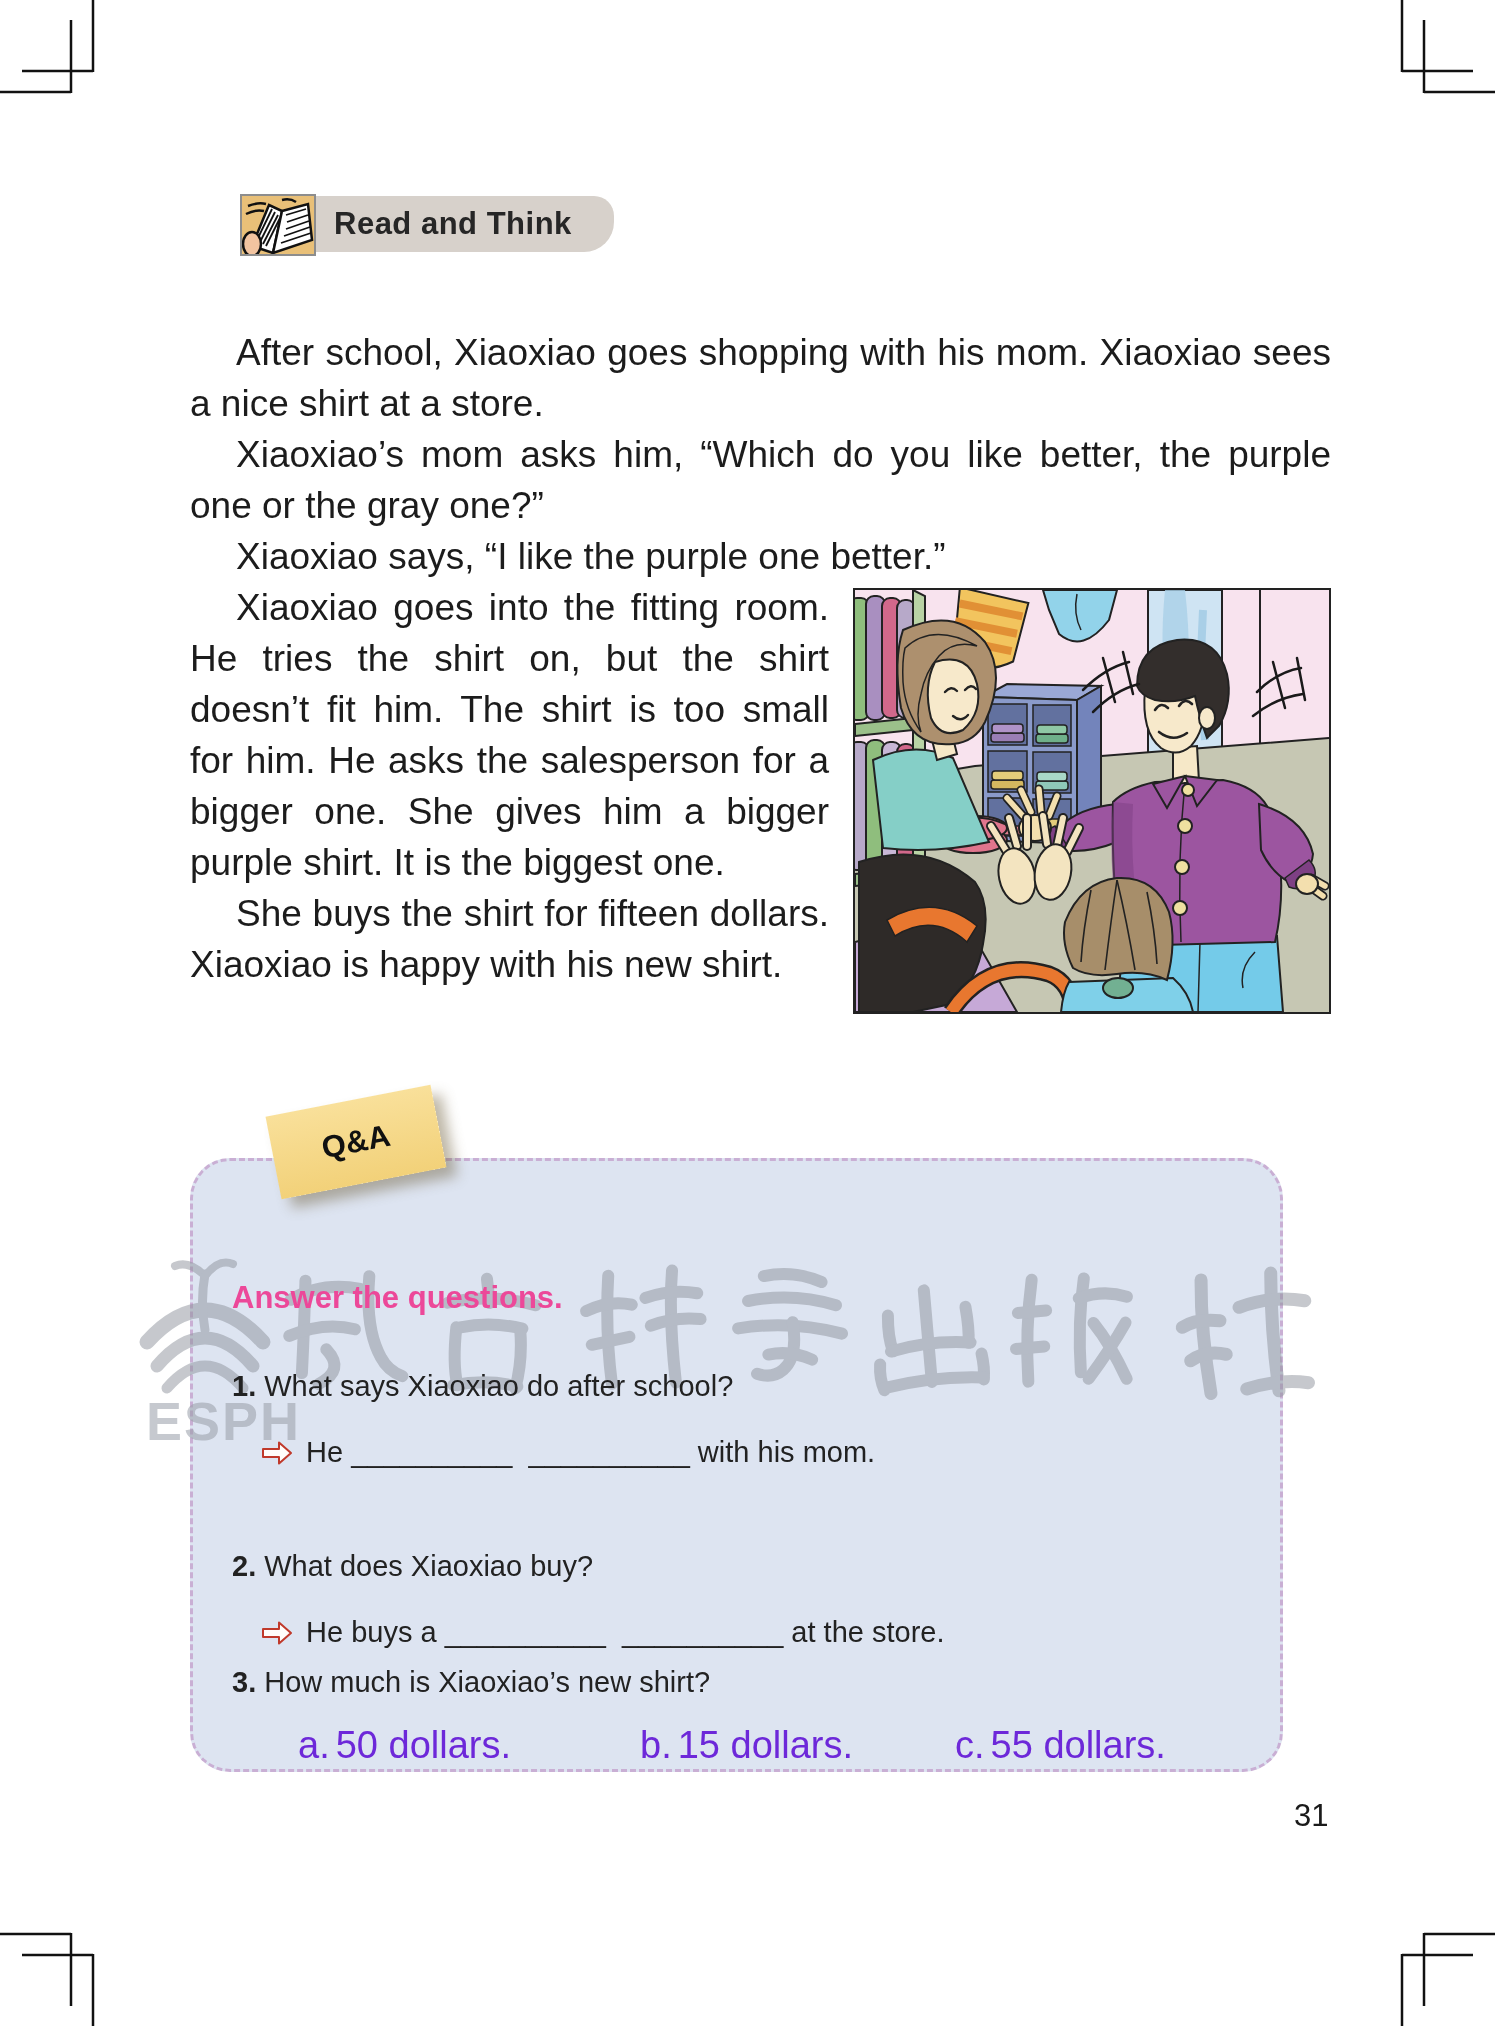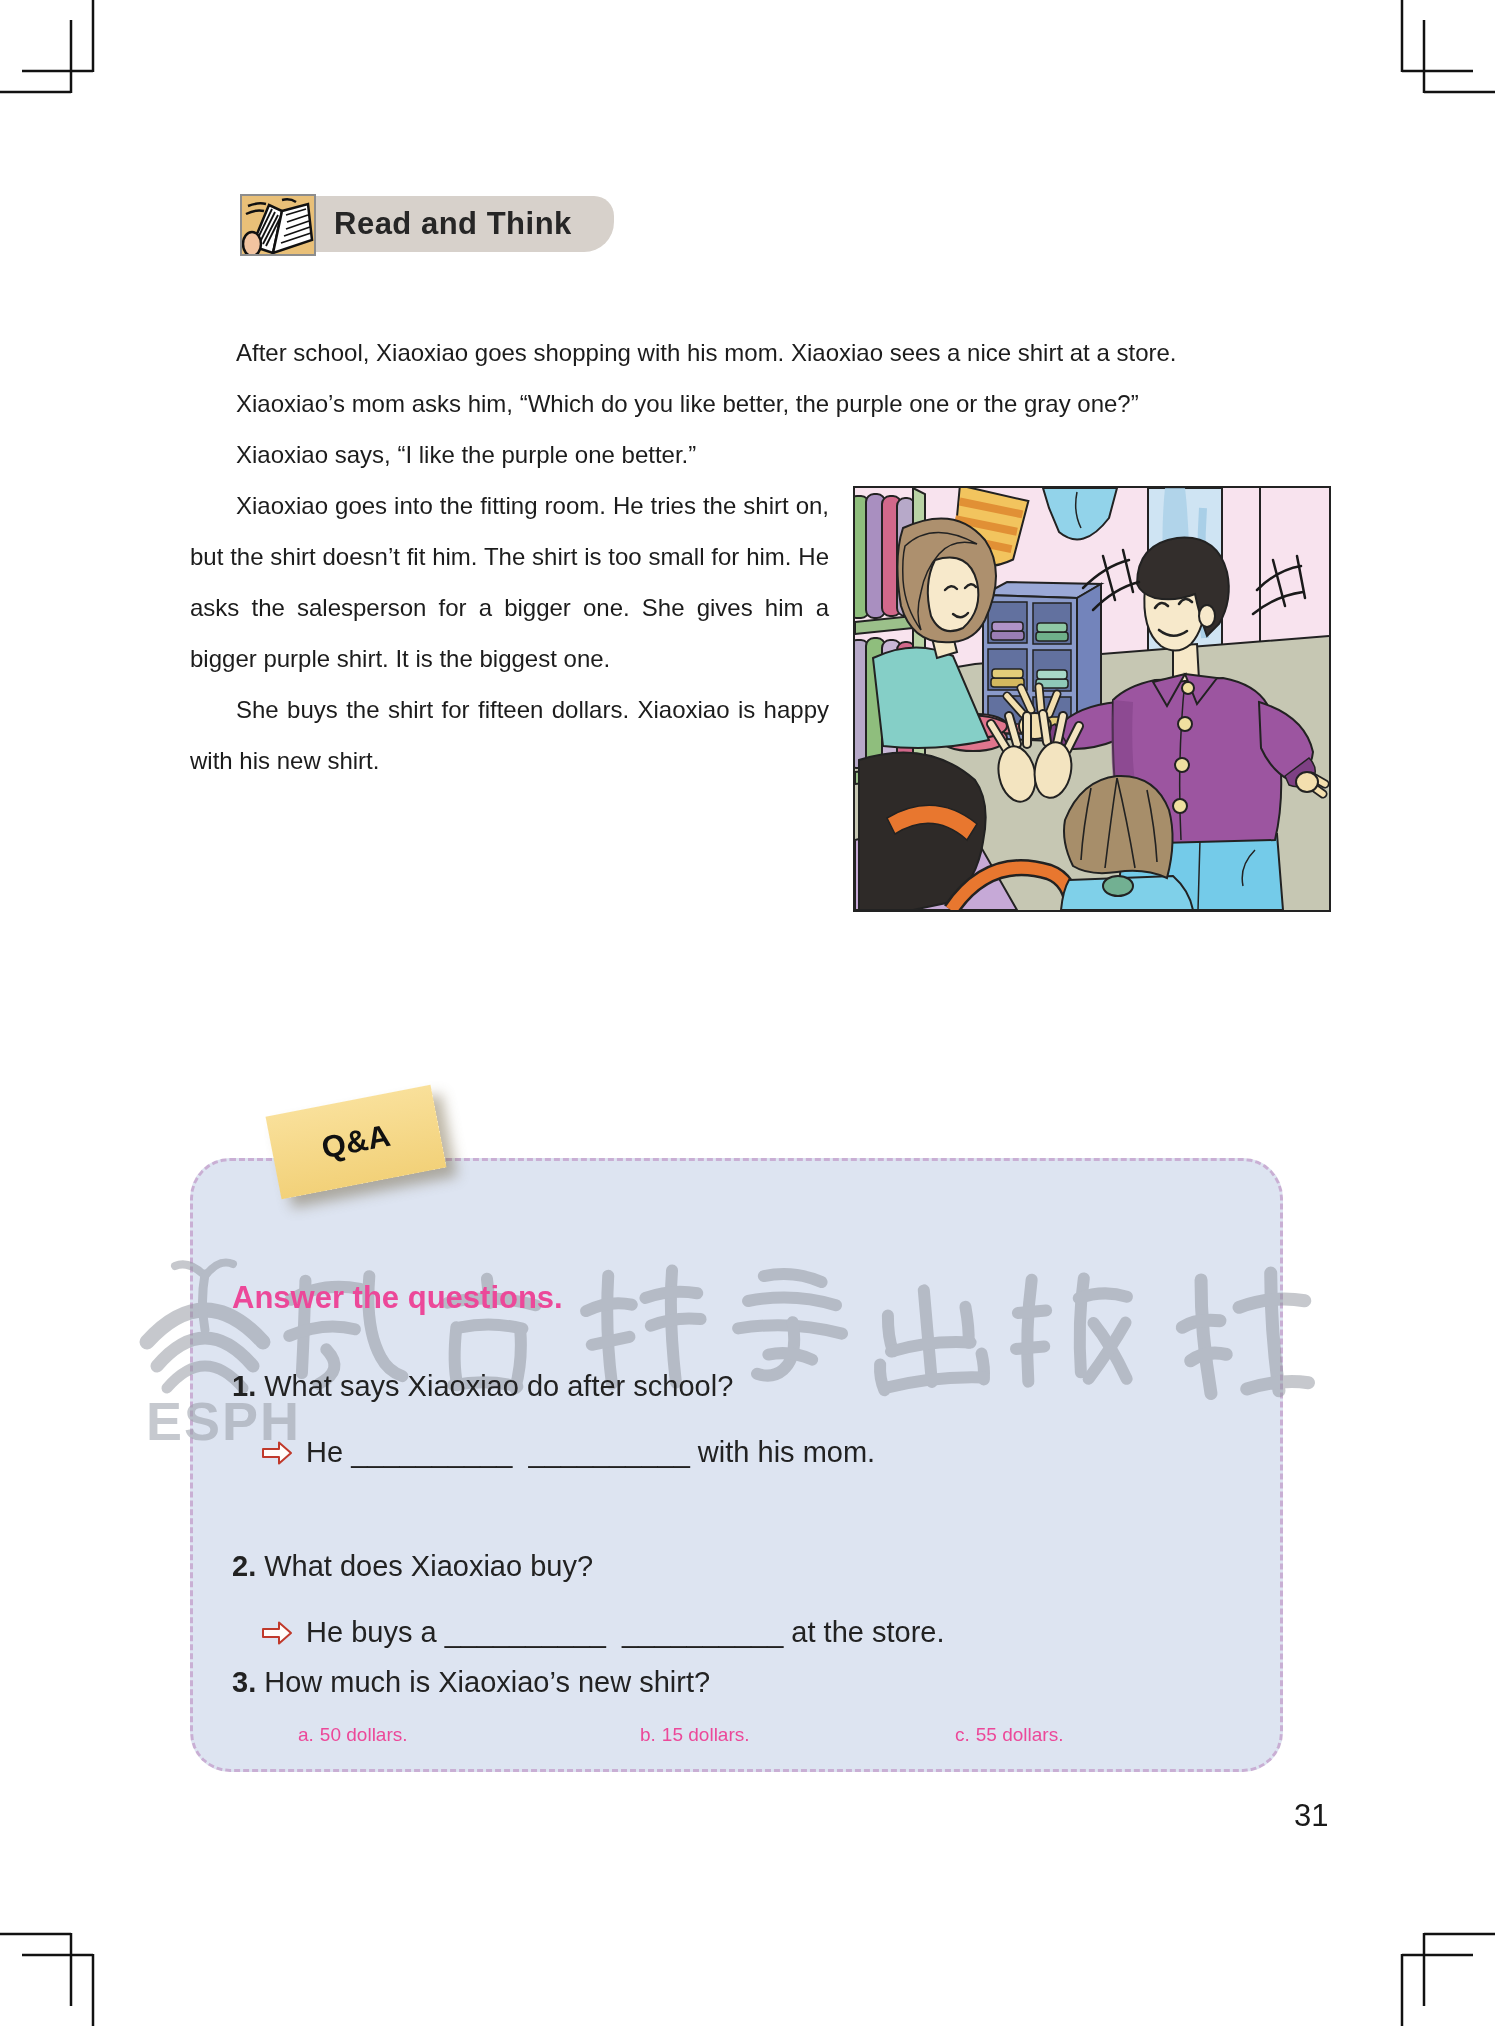--- a/index.html
+++ b/index.html
@@ -15,21 +15,21 @@
 
   
   .banner{left:252px;top:196px;width:362px;height:56px;background:#d7d1cb;
           border-radius:6px 20px 30px 6px;}
   .banner-title{left:334px;top:196px;height:56px;line-height:56px;
           font-size:31px;font-weight:bold;color:#262626;letter-spacing:.5px;}
   .hdr-icon{left:240px;top:194px;width:76px;height:62px;background:#e9c078;
           border:2px solid #8d8d8d;box-sizing:border-box;}
 
   
-  .passage{left:190px;top:327px;width:1141px;font-size:24px;line-height:51px;
+  .passage{left:190px;top:327px;width:1141px;font-size:37px;line-height:51px;
            text-align:justify;color:#1c1c1c;}
   .passage p{margin:0;text-indent:46px;}
   .illu{float:right;width:474px;height:422px;border:2px solid #222;
         margin:6px 0 10px 24px;background:#f8e3ee;}
 
   
   .note{left:272px;top:1100px;width:168px;height:84px;
         background:linear-gradient(180deg,#f9e09a,#f2d179);
         transform:rotate(-11deg);box-shadow:9px 11px 13px rgba(110,95,60,.45);
         display:flex;align-items:center;justify-content:center;}
@@ -38,21 +38,21 @@
   
   .panel-bg{left:190px;top:1158px;width:1093px;height:614px;background:#dde4f1;
         border:3px dashed #c9afd4;border-radius:40px;box-sizing:border-box;}
   .panel-content{left:190px;top:1158px;width:1093px;height:614px;}
   .panel-content > div{position:absolute;}
   .aq-heading{left:42px;top:122px;font-size:31px;font-weight:bold;color:#ec4899;}
   .q-line{font-size:29px;color:#222;white-space:nowrap;}
   .q-num{font-weight:bold;margin-right:8px;}
   .a-line{font-size:29px;color:#222;display:flex;align-items:center;white-space:pre;}
   .a-arrow{width:34px;height:26px;margin-right:12px;flex:0 0 auto;}
-  .opt{position:absolute;font-size:19px;color:#ec4899;white-space:nowrap;}
+  .opt{position:absolute;font-size:38px;color:#6d28d9;white-space:nowrap;}
   .opt .q-num{font-weight:normal;margin-right:6px;}
 
   .pageno{left:1294px;top:1798px;font-size:31px;font-weight:normal;color:#1a1a1a;}
 
   .wm{left:0;top:0;pointer-events:none;}
 </style>
 </head>
 <body>
 
 <svg class="cropmark" viewBox="0 0 100 100">

